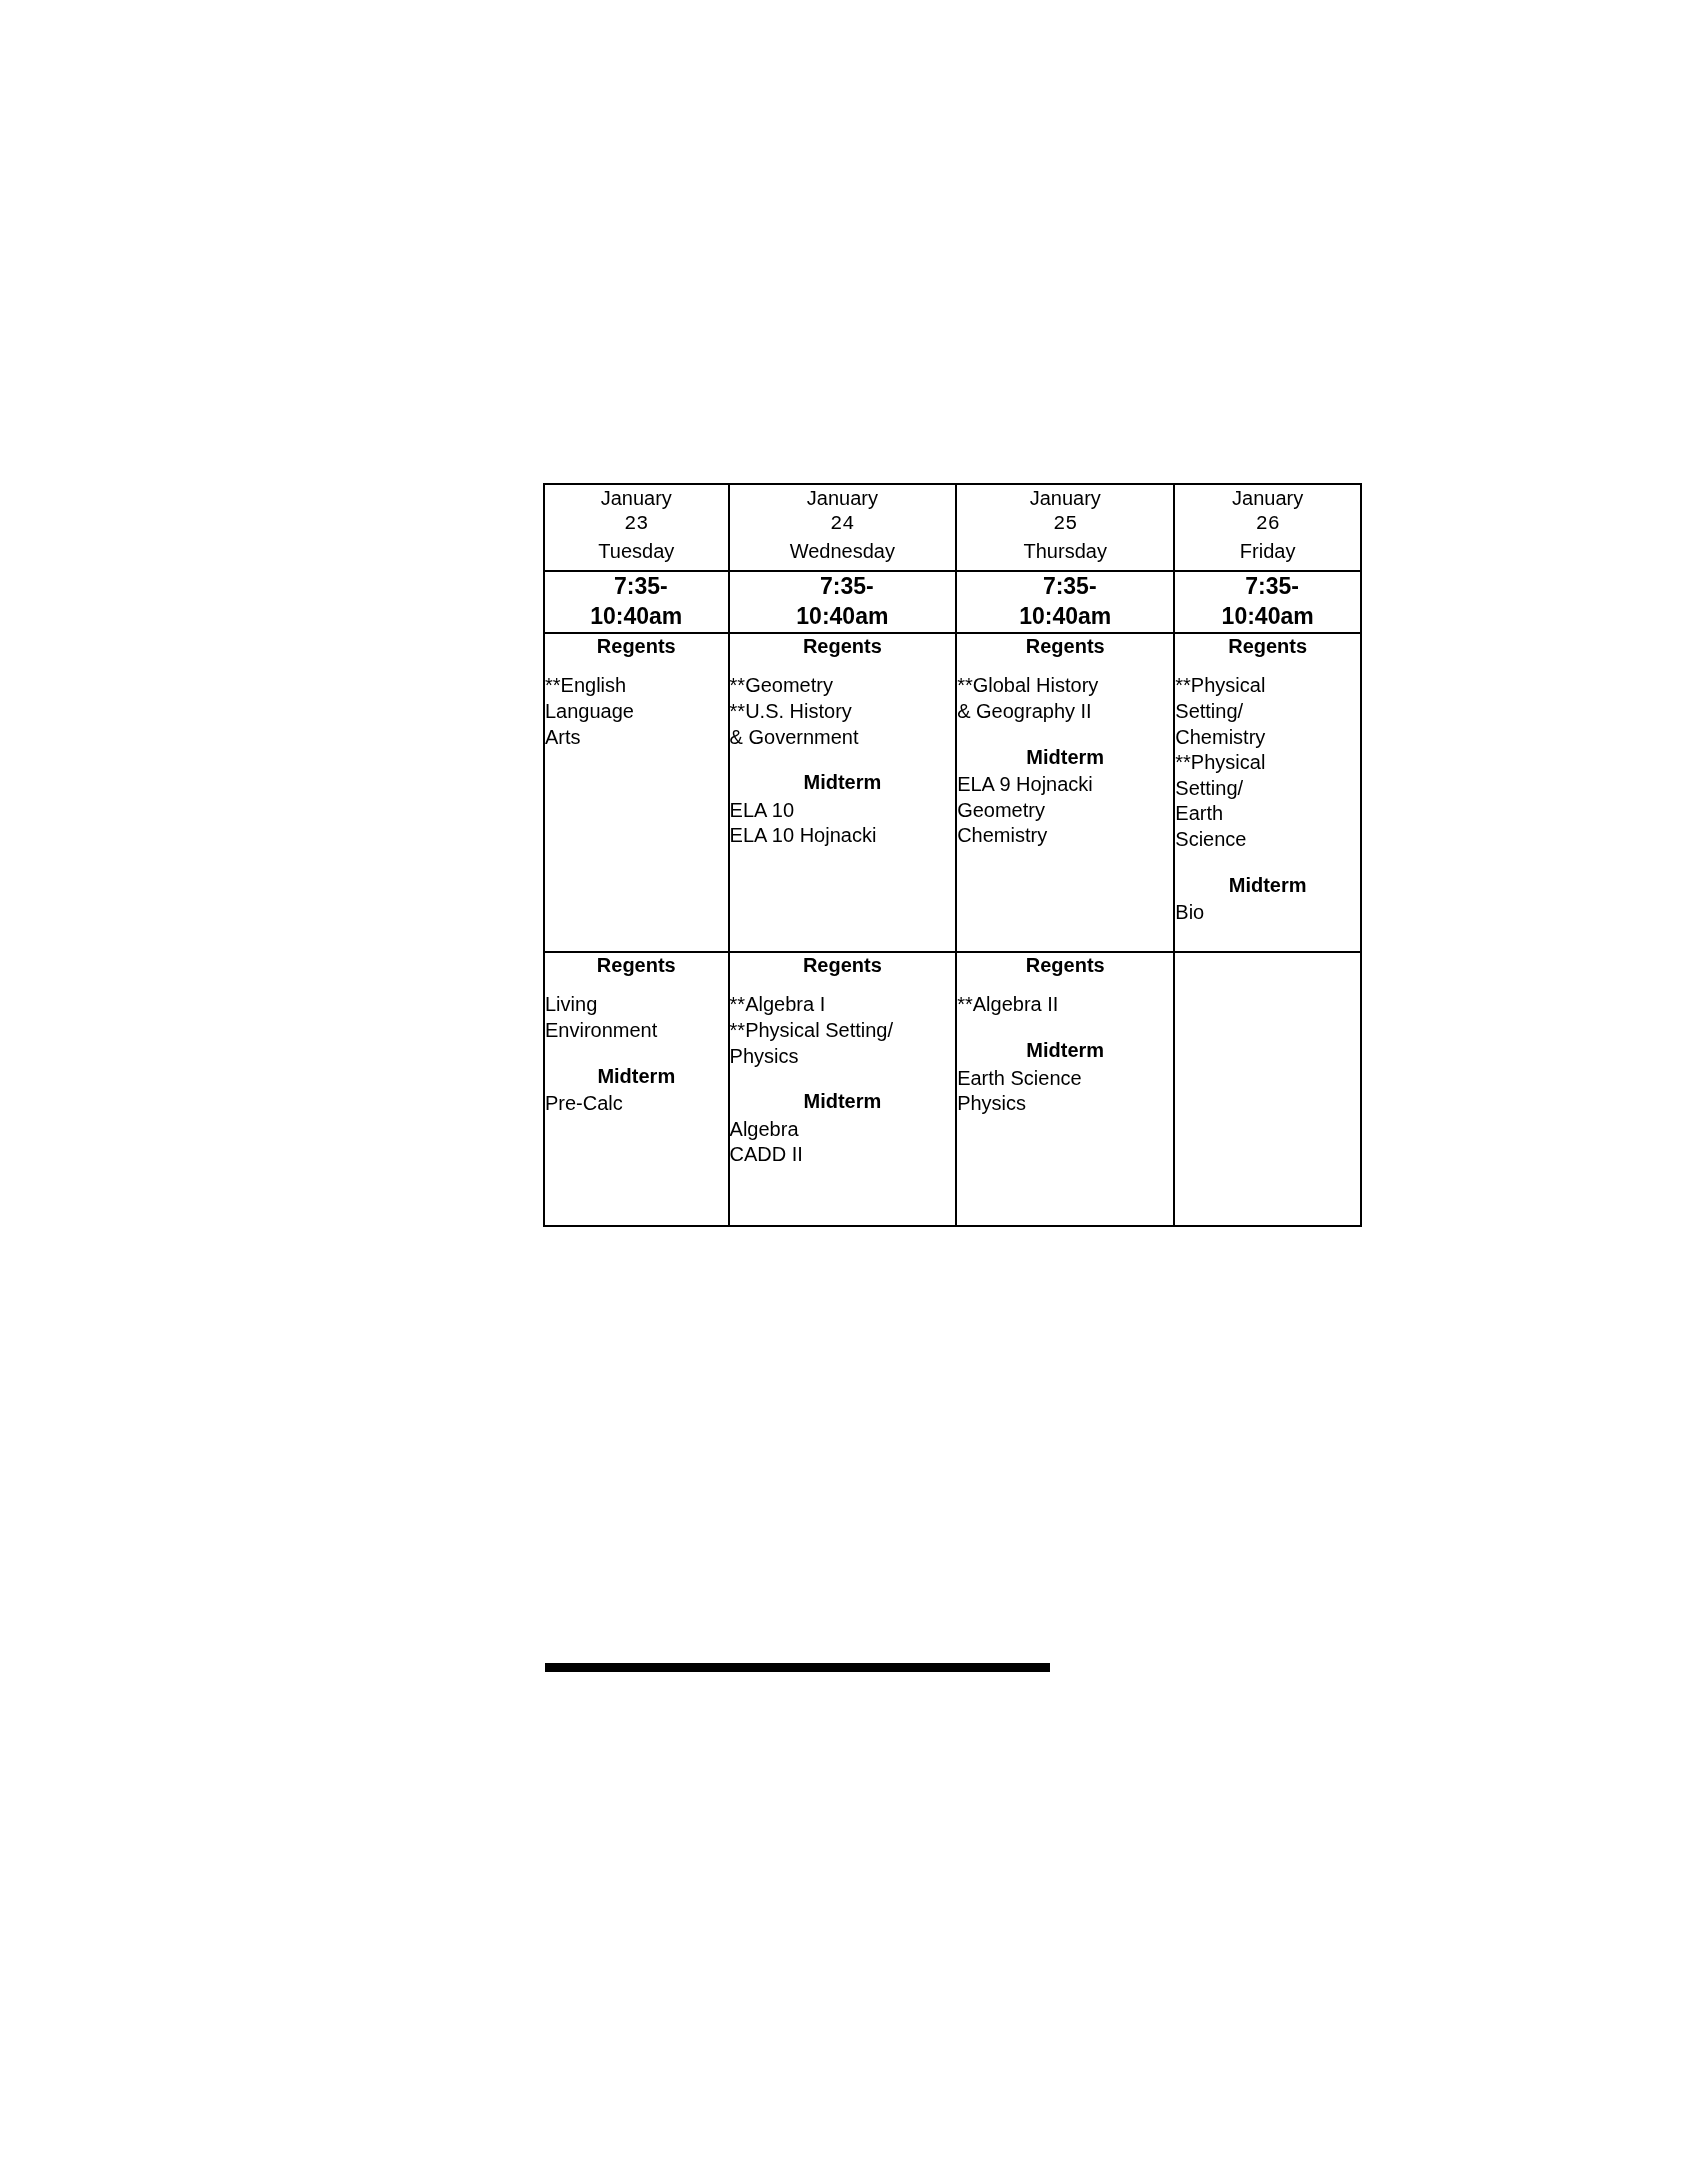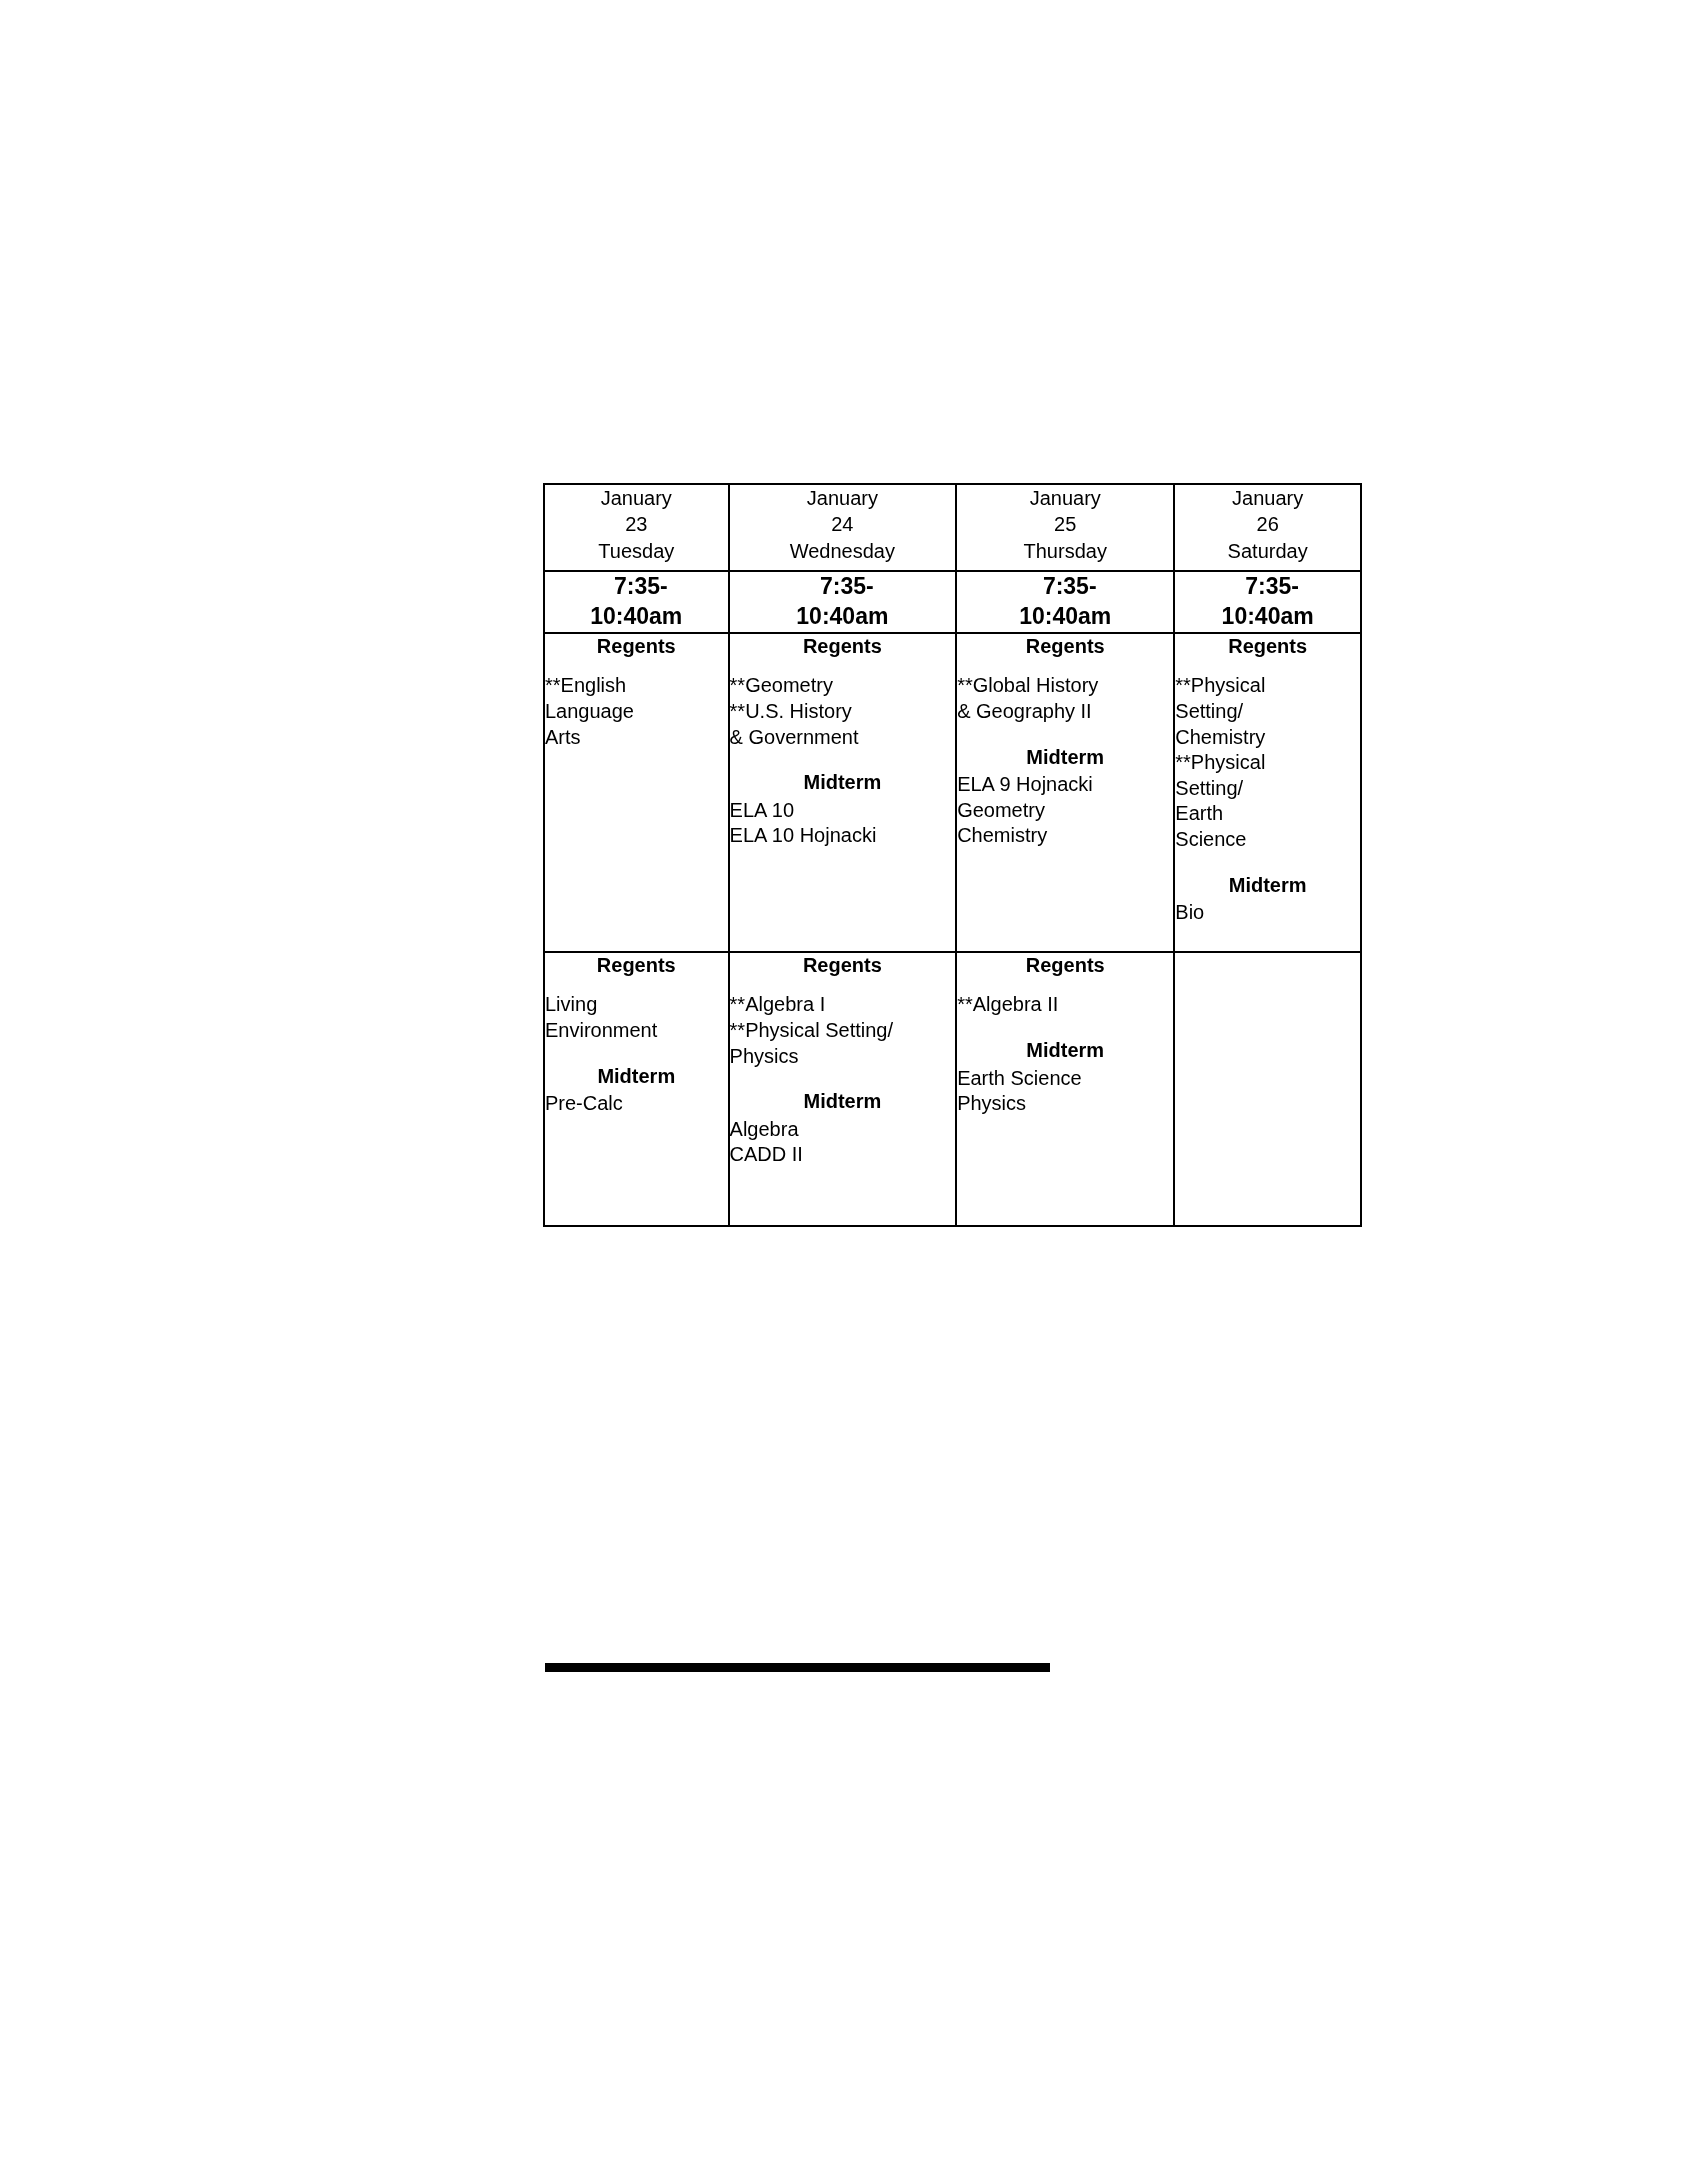--- a/index.html
+++ b/index.html
@@ -50,21 +50,21 @@
   
   .day-head {
     text-align: center;
     font-size: 20px;
     line-height: 1.32;
     padding: 20px 6px 26px 6px;
     height: 87px;
     box-sizing: border-box;
   }
   .day-head .mon { display: block; }
-  .day-head .num { display: block; }
+  .day-head .num { display: block; font-family: Liberation Mono, monospace; }
   .day-head .dow { display: block; }
   
   .time-band {
     text-align: center;
     font-weight: bold;
     font-size: 23px;
     line-height: 1.3;
     padding: 10px 6px 10px 6px;
   }
   .time-band .t1 { display: block; padding-left: 9px; }
@@ -125,21 +125,21 @@
             <span class="dow">Wednesday</span>
           </td>
           <td class="day-head">
             <span class="mon">January</span>
             <span class="num">25</span>
             <span class="dow">Thursday</span>
           </td>
           <td class="day-head">
             <span class="mon">January</span>
             <span class="num">26</span>
-            <span class="dow">Saturday</span>
+            <span class="dow">Friday</span>
           </td>
         </tr>
 
         <tr>
           <td class="time-band">
             <span class="t1">7:35-</span>
             <span class="t2">10:40am</span>
           </td>
           <td class="time-band">
             <span class="t1">7:35-</span>

